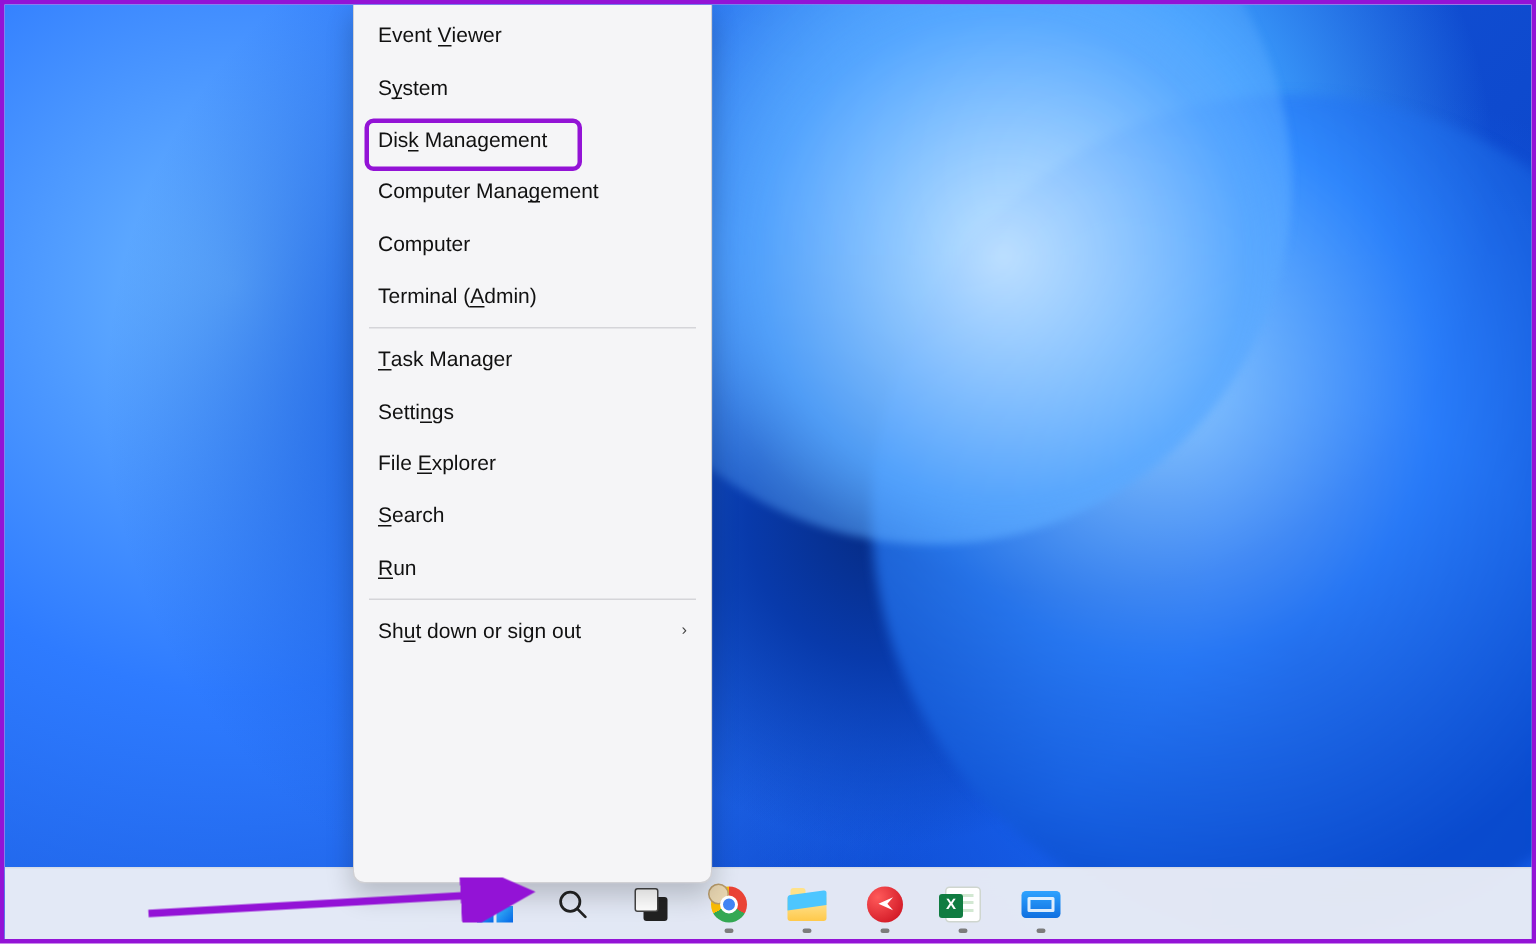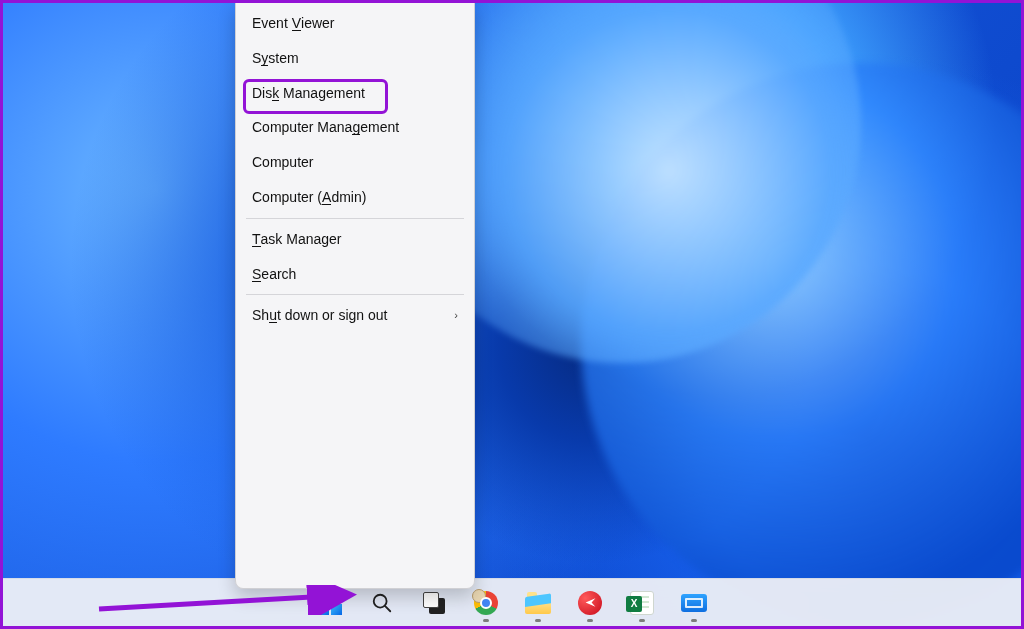--- a/index.html
+++ b/index.html
@@ -122,28 +122,37 @@
     <div class="menu-item">
       <span class="label"><span>Dis</span><span class="mn">k</span><span> Management</span></span>
     </div>
     <div class="menu-item">
       <span class="label"><span>Computer Mana</span><span class="mn">g</span><span>ement</span></span>
     </div>
     <div class="menu-item">
       <span class="label"><span>Computer</span><span></span></span>
     </div>
     <div class="menu-item">
-      <span class="label"><span>Computer (</span><span class="mn">A</span><span>dmin)</span></span>
+      <span class="label"><span>Terminal (</span><span class="mn">A</span><span>dmin)</span></span>
     </div>
     <div class="menu-sep"></div>
     <div class="menu-item">
       <span class="label"><span></span><span class="mn">T</span><span>ask Manager</span></span>
     </div>
     <div class="menu-item">
+      <span class="label"><span>Setti</span><span class="mn">n</span><span>gs</span></span>
+    </div>
+    <div class="menu-item">
+      <span class="label"><span>File </span><span class="mn">E</span><span>xplorer</span></span>
+    </div>
+    <div class="menu-item">
       <span class="label"><span></span><span class="mn">S</span><span>earch</span></span>
+    </div>
+    <div class="menu-item">
+      <span class="label"><span></span><span class="mn">R</span><span>un</span></span>
     </div>
     <div class="menu-sep"></div>
     <div class="menu-item">
       <span class="label"><span>Sh</span><span class="mn">u</span><span>t down or sign out</span></span>
       <span class="arrow">›</span>
     </div>
   </div>
 
 <div class="highlight-box"></div>
 

